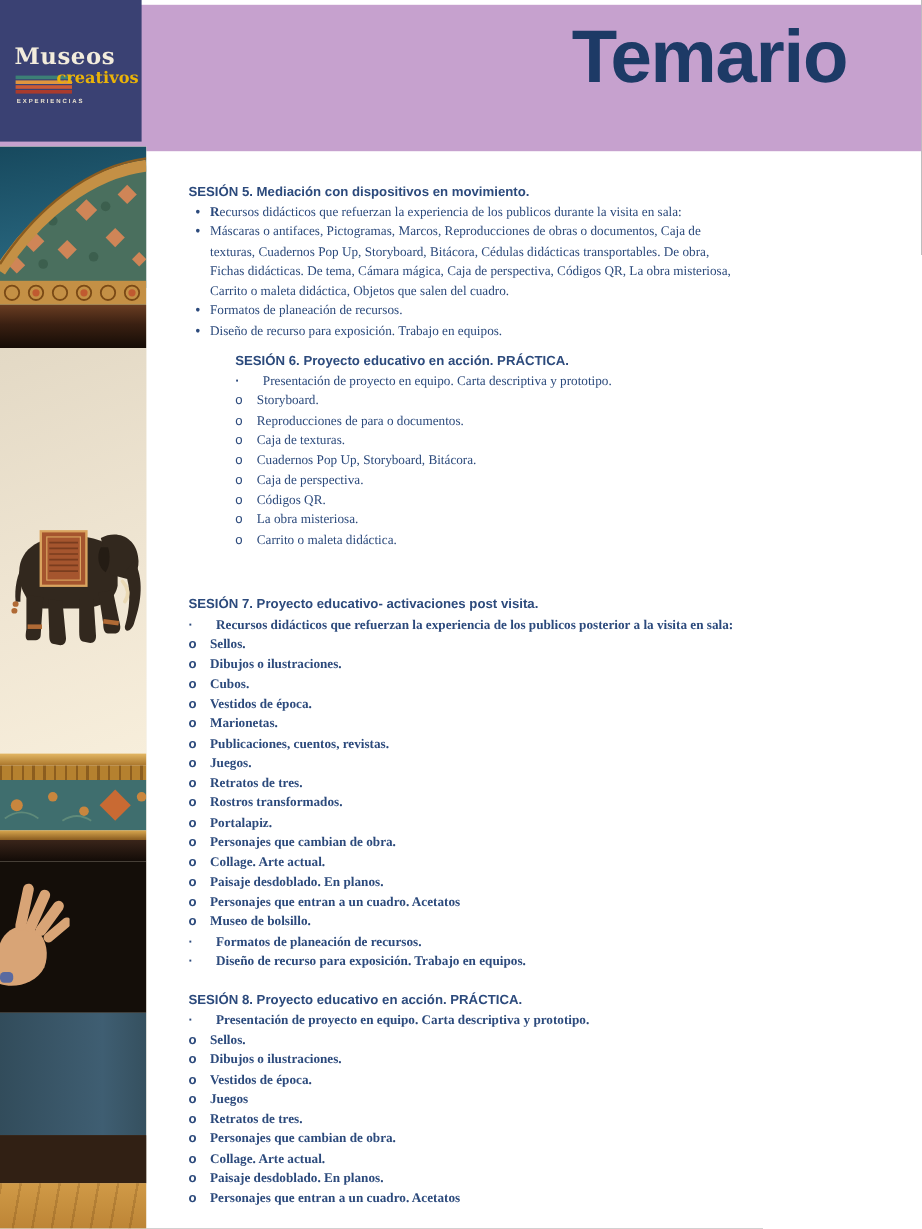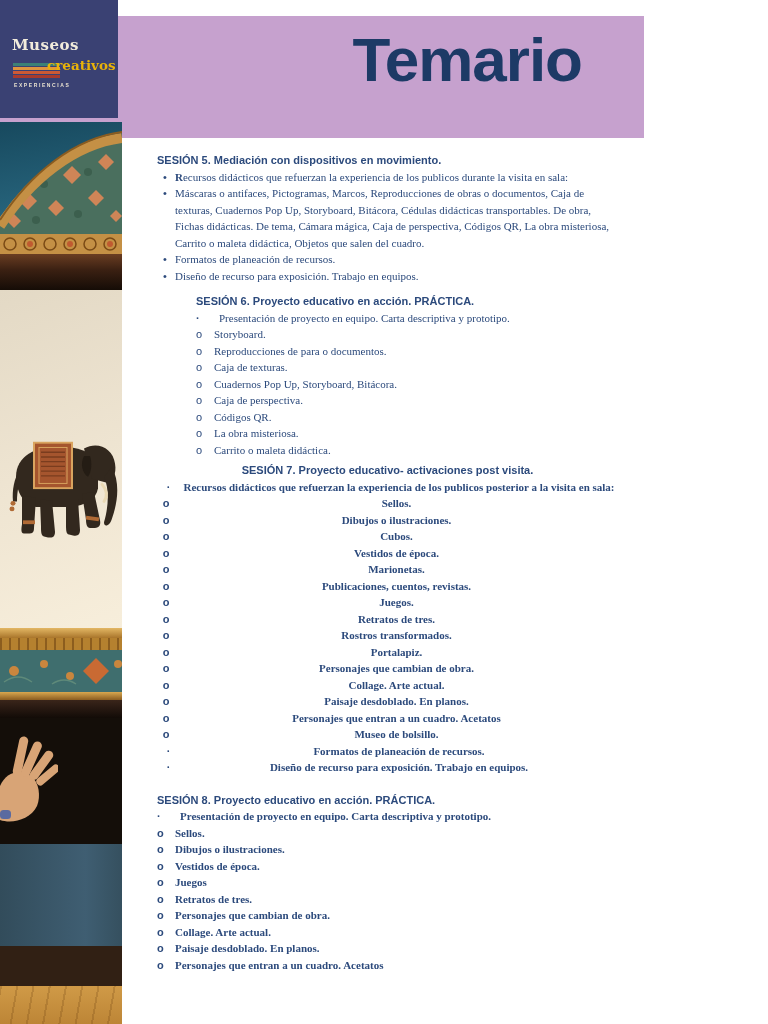--- a/index.html
+++ b/index.html
@@ -10,32 +10,32 @@
   }
   *{box-sizing:border-box;}
   html,body{margin:0;padding:0;background:#888;}
   .page{
     position:relative;width:768px;height:1024px;margin:0 auto;
     background:#ffffff;overflow:hidden;
     font-family:"Liberation Sans","DejaVu Sans",sans-serif;
     color:var(--text-color);
   }
   
-  .header{position:absolute;left:0;top:16px;width:644px;height:122px;background:var(--header-bg);}
+  .header{position:absolute;left:0;top:4px;width:768px;height:122px;background:var(--header-bg);}
   .page-title{
     position:absolute;right:62px;top:8px;margin:0;
     font-size:62px;font-weight:700;color:var(--title-color);
     letter-spacing:-1px;line-height:1.15;
   }
   
   .logo{position:absolute;left:0;top:0;width:118px;height:118px;background:var(--logo-bg);}
   .logo-museos{
     position:absolute;left:12px;top:36px;
     font-family:"DejaVu Serif","Liberation Serif",serif;
-    font-weight:700;font-size:15px;color:#f2ecdc;letter-spacing:.5px;
+    font-weight:700;font-size:19px;color:#f2ecdc;letter-spacing:.5px;
   }
   .logo-stripes{position:absolute;left:13px;top:63px;width:47px;}
   .logo-stripes span{display:block;height:2.5px;margin-bottom:1.5px;}
   .st1{background:#3c8076;}
   .st2{background:#e0953f;}
   .st3{background:#cc5a35;}
   .st4{background:#a93b2d;}
   .logo-creativos{
     position:absolute;left:47px;top:57px;
     font-family:"DejaVu Serif","Liberation Serif",serif;
@@ -66,21 +66,21 @@
   .ph-wood2{top:824px;height:40px;background:linear-gradient(100deg,#31201400 0,#312014 0),linear-gradient(#2c1c12,#1a0f08);}
   .ph-floor{top:864px;height:38px;background:linear-gradient(180deg,#d09a47,#bd8536);
     background-image:repeating-linear-gradient(100deg,rgba(80,40,0,.18) 0 2px,transparent 2px 16px),linear-gradient(180deg,#d09a47,#bd8536);}
   
   .content{
     position:absolute;left:122px;top:122px;width:552px;height:902px;
     padding:30px 56px 0 35px;overflow:hidden;
   }
   .session{margin:0;}
   .sec-2{margin-top:9px;margin-left:39px;}
-  .sec-3{margin-top:4px;text-align:center;}
+  .sec-3{margin-top:38px;}
   .sec-4{margin-top:16px;}
   .sec-heading{margin:0;font-size:11px;font-weight:700;line-height:16.5px;color:var(--text-color);}
   .item{display:flex;font-size:11px;line-height:16.5px;color:var(--text-color);}
   .item.bold{font-weight:700;}
   .marker{flex:none;display:inline-block;}
   .m-bullet{width:18px;padding-left:6px;}
   .m-o{width:18px;}
   .m-dot{width:23px;font-weight:700;}
   .txt{flex:1;font-family:Liberation Serif, serif;}
 </style>

